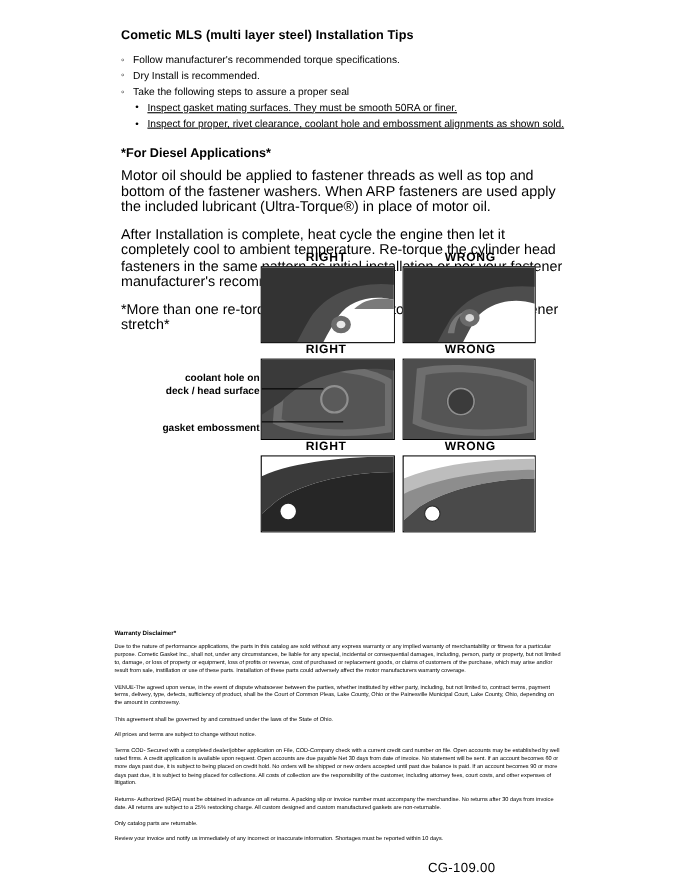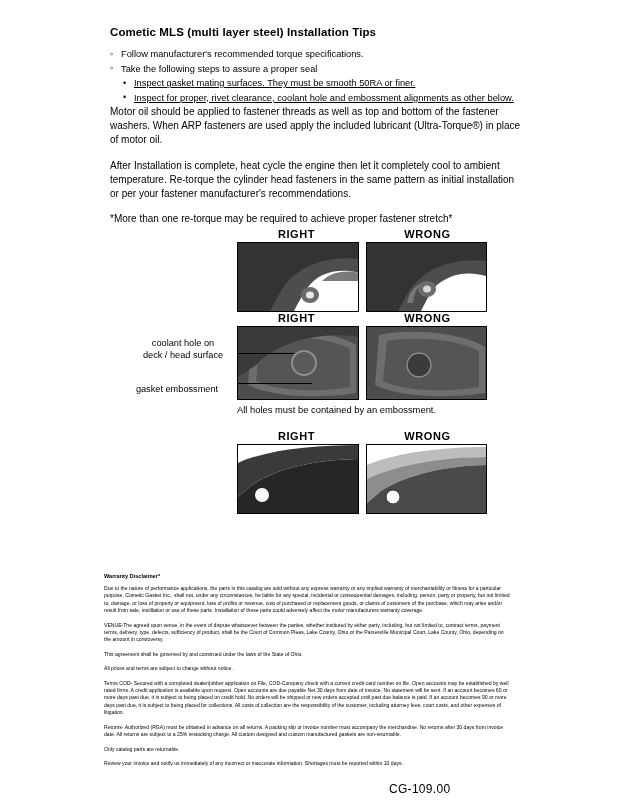--- a/index.html
+++ b/index.html
@@ -74,21 +74,21 @@
     top: -0.5px;
     font-size: 9px;
   }
 
   h2.subtitle {
     font-size: 11.5px;
     font-weight: bold;
     margin: 14px 0 7px 6px;
   }
   p.para {
-    font-size: 10px;
+    font-size: 13px;
     line-height: 14.2px;
     margin: 0 0 11px 6px;
   }
   p.para.last { margin-bottom: 0; }
 
   
   .figures {
     position: absolute;
     left: 237px;
     top: 228px;
@@ -125,22 +125,23 @@
     margin-top: 4px;
     margin-bottom: 14px;
     line-height: 12px;
   }
   .fig-caption.two-line { margin-bottom: 0; }
 
   
   .annot {
     position: absolute;
     font-size: 9.2px;
-    text-align: center;
+    text-align: right;
     line-height: 12px;
+    font-weight: bold;
   }
   .annot-line {
     position: absolute;
     background: #000;
     height: 1px;
   }
 
   
   .warranty {
     position: absolute;
@@ -171,27 +172,29 @@
 </head>
 <body>
 
 <div class="page">
 
   <div class="content">
     <h1 class="title">Cometic MLS (multi layer steel) Installation Tips</h1>
 
     <ul class="bullets">
       <li>Follow manufacturer's recommended torque specifications.</li>
+      <li>Dry Install is recommended.</li>
       <li>Take the following steps to assure a proper seal</li>
     </ul>
     <ul class="subbullets">
       <li>Inspect gasket mating surfaces.  They must be smooth 50RA or finer.</li>
-      <li>Inspect for proper, rivet clearance, coolant hole and embossment alignments as other below.</li>
+      <li>Inspect for proper, rivet clearance, coolant hole and embossment alignments as shown sold.</li>
     </ul>
 
+    <h2 class="subtitle">*For Diesel Applications*</h2>
     <p class="para">Motor oil should be applied to fastener threads as well as top and bottom of the fastener washers.  When ARP fasteners are used apply the included lubricant (Ultra-Torque®) in place of motor oil.</p>
     <p class="para">After Installation is complete, heat cycle the engine then let it completely cool to ambient temperature. Re-torque the cylinder head fasteners in the same pattern as initial installation or per your fastener manufacturer's recommendations.</p>
     <p class="para last">*More than one re-torque may be required to achieve proper fastener stretch*</p>
   </div>
 
   <div class="figures">
 
     <div class="fig-head">
       <div class="fig-label">RIGHT</div>
       <div class="fig-label">WRONG</div>
@@ -238,21 +241,20 @@
         <svg width="122" height="72" viewBox="0 0 122 72">
           <rect x="0" y="0" width="122" height="72" fill="#ffffff"></rect>
           <path d="M0,0 L122,0 L122,72 L0,72 Z" fill="#4d4d4d"></path>
           <path d="M12,8 C44,1 96,6 118,20 L118,66 C78,72 32,70 8,58 Z" fill="#6e6e6e"></path>
           <path d="M20,14 C48,8 92,13 112,24 L112,60 C78,66 36,64 16,54 Z" fill="#555555"></path>
           <circle cx="52" cy="38" r="13" fill="#3b3b3b"></circle>
           <path d="M40,38 a12,12 0 0 1 24,0 a12,12 0 0 1 -24,0" fill="none" stroke="#8f8f8f" stroke-width="1.5"></path>
         </svg>
       </div>
     </div>
-    <div class="fig-caption">All holes must be contained by an embossment.</div>
 
     <div class="fig-head">
       <div class="fig-label">RIGHT</div>
       <div class="fig-label">WRONG</div>
     </div>
     <div class="fig-row">
       <div class="fig-box">
         <svg width="122" height="68" viewBox="0 0 122 68">
           <rect x="0" y="0" width="122" height="68" fill="#ffffff"></rect>
           <path d="M0,18 C30,4 80,0 122,0 L122,14 C84,14 40,22 14,40 L0,52 Z" fill="#3a3a3a"></path>

